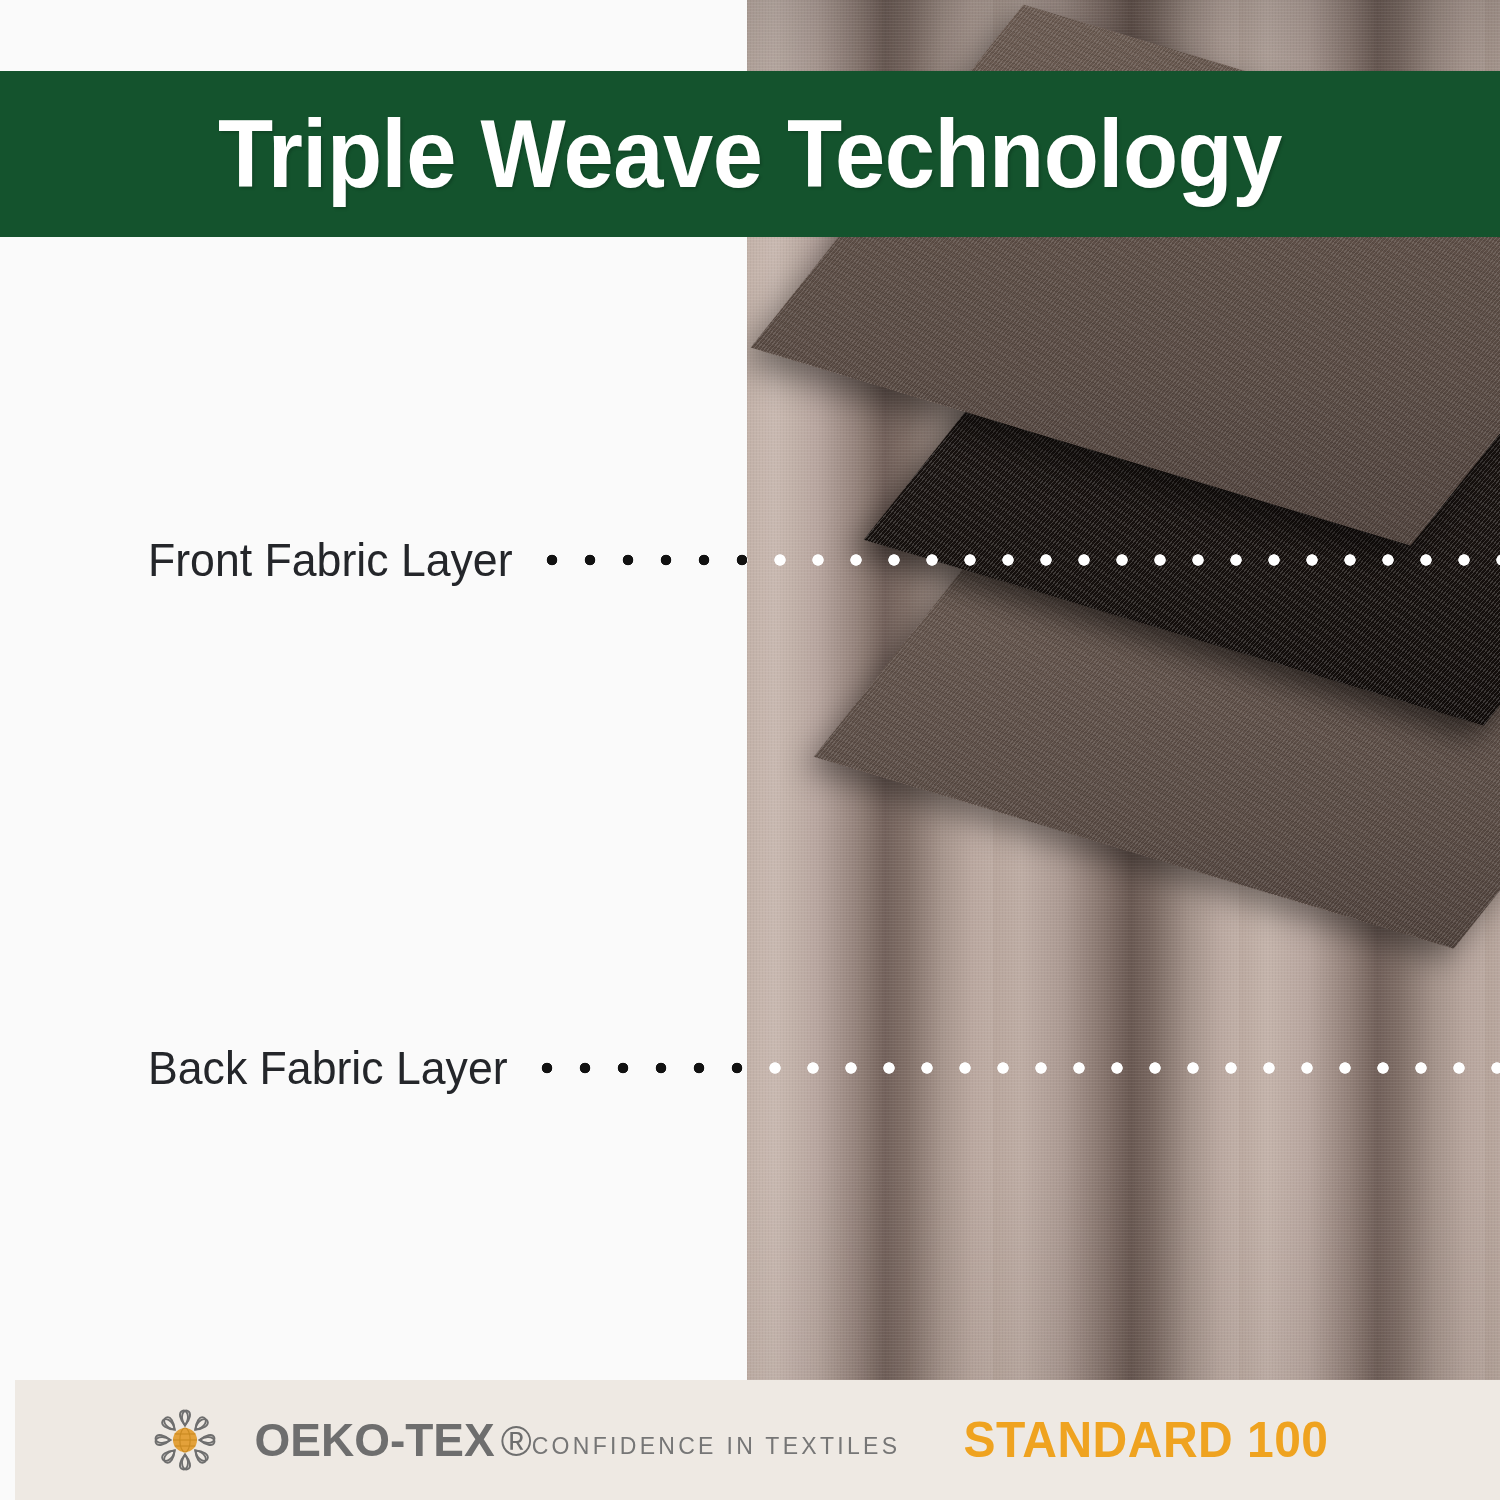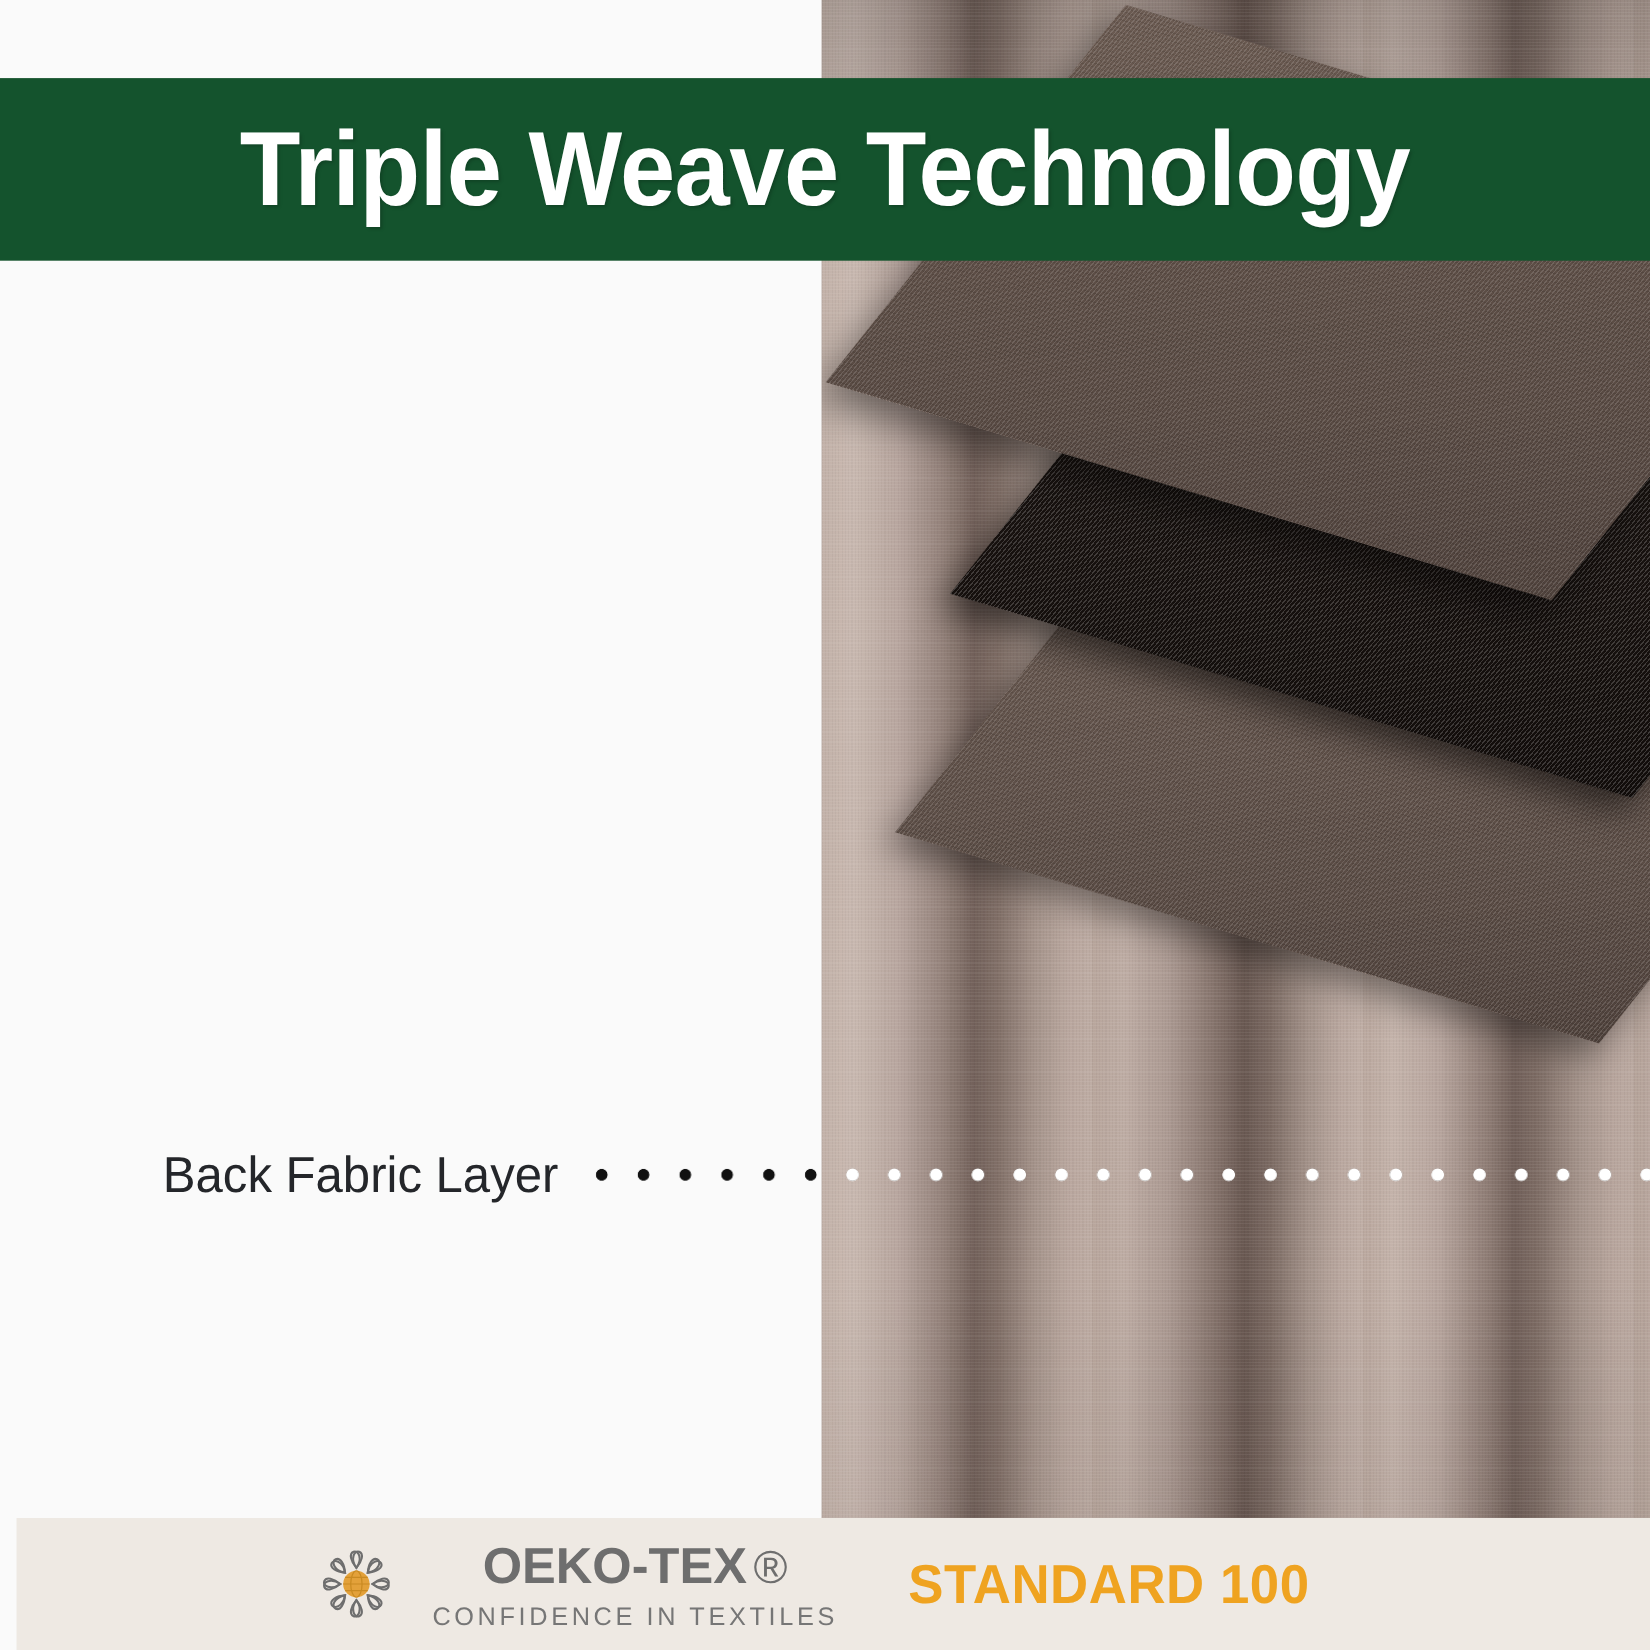--- a/index.html
+++ b/index.html
@@ -206,21 +206,21 @@
     transform: translateX(-18px);
   }
   .cert-logo {
     width: 86px;
     height: 86px;
     margin-right: 26px;
     flex: 0 0 auto;
   }
   .cert-words {
     display: flex;
-    flex-direction: column;
+    flex-direction: row;
     align-items: center;
     margin-right: 56px;
   }
   .cert-brand {
     color: #6E6E6E;
     font-family: "Liberation Sans Narrow", "Liberation Sans", sans-serif;
     font-size: 46px;
     font-weight: bold;
     letter-spacing: 0px;
     line-height: 1;
@@ -270,20 +270,29 @@
     </div>
     <div class="swatch swatch-front">
       <div class="swatch-texture"></div>
     </div>
   </div>
 
   <div class="banner">
     <div class="banner-title">Triple Weave Technology</div>
   </div>
 
+  <div class="label-row r1">
+    <div class="label-text">Front Fabric Layer</div>
+    <div class="leader">
+      <div class="leader-dots"></div>
+      <div class="leader-light-clip" style="left: 201.203px; width: 753px;">
+        <div class="leader-dots light" style="width: 954.203px; margin-left: -11.2031px;"></div>
+      </div>
+    </div>
+  </div>
 
 
   <div class="label-row r3">
     <div class="label-text">Back Fabric Layer</div>
     <div class="leader">
       <div class="leader-dots"></div>
       <div class="leader-light-clip" style="left: 206.297px; width: 753px;">
         <div class="leader-dots light" style="width: 959.297px; margin-left: -16.2969px;"></div>
       </div>
     </div>

